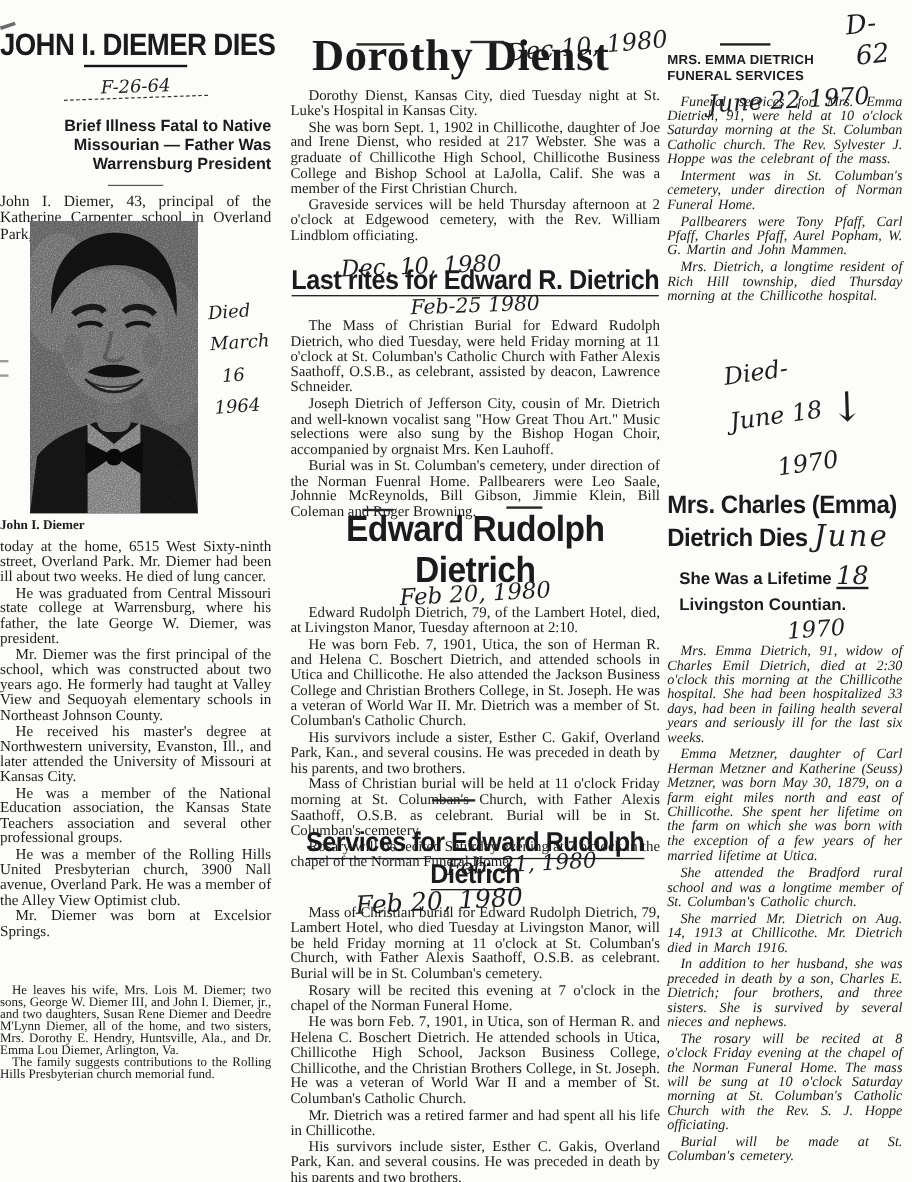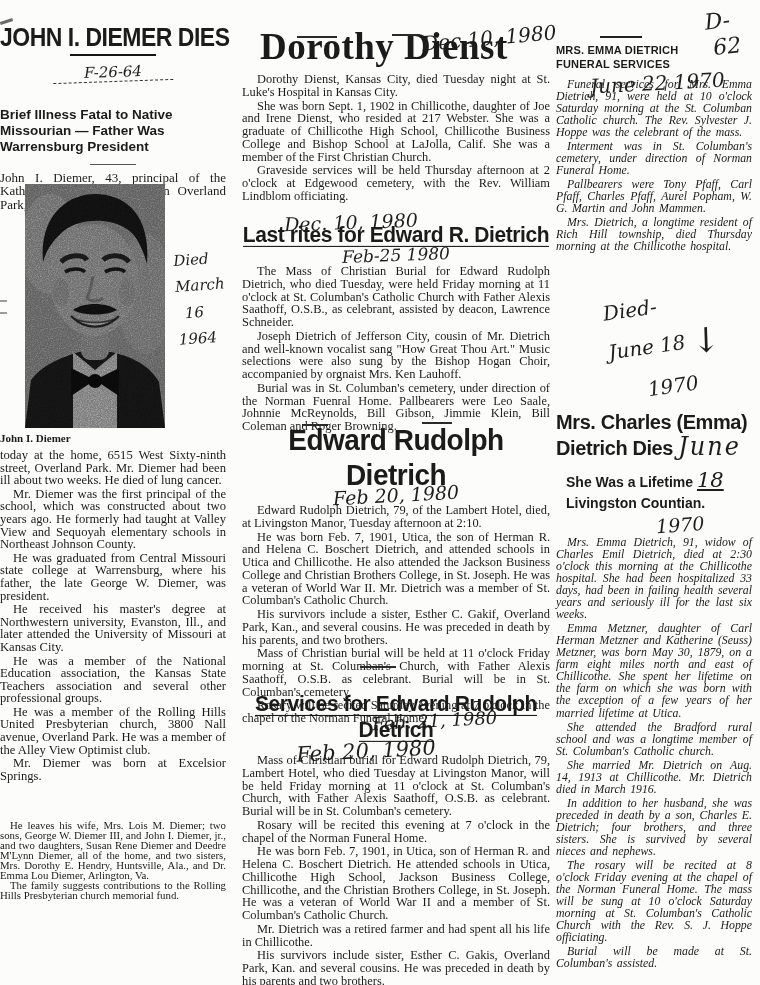--- a/index.html
+++ b/index.html
@@ -12,21 +12,21 @@
   #col-left{left:0;top:24px;width:226px;}
   .jd-head{font-family:"Liberation Sans",sans-serif;font-weight:700;font-size:23px;
            letter-spacing:-0.5px;text-align:center;transform:scaleY(1.12);white-space:nowrap;}
   .head-underline{width:86px;border-top:2px solid #151515;margin:3px auto 7px;}
   .jd-sub1{font-family:"Liberation Sans",sans-serif;font-weight:700;font-size:15px;
            text-align:center;line-height:1.15;}
   .hw{font-family:"DejaVu Serif",serif;font-style:italic;color:#1e1e1e;}
   .jd-hwdate{display:block;text-align:center;font-size:15px;transform:rotate(-2deg);
              border-bottom:1px dashed #333;width:120px;margin:0 auto;}
   .jd-sub2{font-family:"Liberation Sans",sans-serif;font-weight:700;font-size:13.5px;
-           text-align:left;line-height:1.2;margin-top:25px;}
+           text-align:right;line-height:1.2;margin-top:15px;}
   .mini-rule{width:46px;border-top:1.5px solid #555;margin:8px auto 6px;}
   .jd-lead p{font-family:"Liberation Serif",serif;font-size:13px;line-height:1.06;}
   #jd-photo{position:absolute;left:25px;top:160px;width:140px;height:244px;}
   #jd-caption{position:absolute;left:0;top:408px;width:190px;text-align:left;
               font-family:"Liberation Serif",serif;font-weight:700;font-size:11px;}
   #jd-body{position:absolute;left:0;top:425px;width:226px;}
   #jd-body p{font-family:"Liberation Serif",serif;font-size:12.6px;line-height:1.0;
              text-align:justify;text-indent:13px;margin-bottom:1px;}
   #jd-body p.noind{text-indent:0;}
   #jd-small{position:absolute;left:0;top:796px;width:226px;}
@@ -129,25 +129,25 @@
       <path d="M46,132 C60,146 80,146 94,132" stroke="#333" stroke-width="2" fill="none"></path>
 
       <ellipse cx="36" cy="108" rx="8" ry="14" fill="#b5b5b5" opacity="0.7"></ellipse>
       <ellipse cx="102" cy="108" rx="8" ry="14" fill="#b5b5b5" opacity="0.7"></ellipse>
       <rect x="0" y="0" width="140" height="244" filter="url(#grain)" opacity="0.45" fill="#888"></rect>
     </svg>
     <div id="jd-caption">John I. Diemer</div>
 
     <div id="jd-body">
       <p class="noind">today at the home, 6515 West Sixty-ninth street, Overland Park. Mr. Diemer had been ill about two weeks. He died of lung cancer.</p>
+      <p>He was graduated from Central Missouri state college at Warrensburg, where his father, the late George W. Diemer, was president.</p>
       <p>Mr. Diemer was the first principal of the school, which was constructed about two years ago. He formerly had taught at Valley View and Sequoyah elementary schools in Northeast Johnson County.</p>
-      <p>He was graduated from Central Missouri state college at Warrensburg, where his father, the late George W. Diemer, was president.</p>
       <p>He received his master's degree at Northwestern university, Evanston, Ill., and later attended the University of Missouri at Kansas City.</p>
       <p>He was a member of the National Education association, the Kansas State Teachers association and several other professional groups.</p>
-      <p>He was a member of the Rolling Hills United Presbyterian church, 3800 Nall avenue, Overland Park. He was a member of the Alley View Optimist club.</p>
+      <p>He was a member of the Rolling Hills United Presbyterian church, 3900 Nall avenue, Overland Park. He was a member of the Alley View Optimist club.</p>
       <p>Mr. Diemer was born at Excelsior Springs.</p>
     </div>
     <div id="jd-small">
       <p>He leaves his wife, Mrs. Lois M. Diemer; two sons, George W. Diemer III, and John I. Diemer, jr., and two daughters, Susan Rene Diemer and Deedre M'Lynn Diemer, all of the home, and two sisters, Mrs. Dorothy E. Hendry, Huntsville, Ala., and Dr. Emma Lou Diemer, Arlington, Va.</p>
       <p>The family suggests contributions to the Rolling Hills Presbyterian church memorial fund.</p>
     </div>
   </div>
 
   <div id="hw-died-march" class="hw">
     <div>Died</div>
@@ -248,18 +248,18 @@
         <span class="hw" style="font-size:21px;font-weight:400;text-decoration:underline;">18</span></div>
       <div class="mc-sub">Livingston Countian.</div>
       <span class="hw" style="display:block;margin:0 0 2px 100px;font-size:19px;transform:rotate(-4deg);">1970</span>
       <div class="rc-body">
         <p>Mrs. Emma Dietrich, 91, widow of Charles Emil Dietrich, died at 2:30 o'clock this morning at the Chillicothe hospital. She had been hospitalized 33 days, had been in failing health several years and seriously ill for the last six weeks.</p>
         <p>Emma Metzner, daughter of Carl Herman Metzner and Katherine (Seuss) Metzner, was born May 30, 1879, on a farm eight miles north and east of Chillicothe. She spent her lifetime on the farm on which she was born with the exception of a few years of her married lifetime at Utica.</p>
         <p>She attended the Bradford rural school and was a longtime member of St. Columban's Catholic church.</p>
         <p>She married Mr. Dietrich on Aug. 14, 1913 at Chillicothe. Mr. Dietrich died in March 1916.</p>
         <p>In addition to her husband, she was preceded in death by a son, Charles E. Dietrich; four brothers, and three sisters. She is survived by several nieces and nephews.</p>
         <p>The rosary will be recited at 8 o'clock Friday evening at the chapel of the Norman Funeral Home. The mass will be sung at 10 o'clock Saturday morning at St. Columban's Catholic Church with the Rev. S. J. Hoppe officiating.</p>
-        <p>Burial will be made at St. Columban's assisted.</p>
+        <p>Burial will be made at St. Columban's cemetery.</p>
       </div>
     </div>
   </div>
 
 </div>
 
 </body></html>

